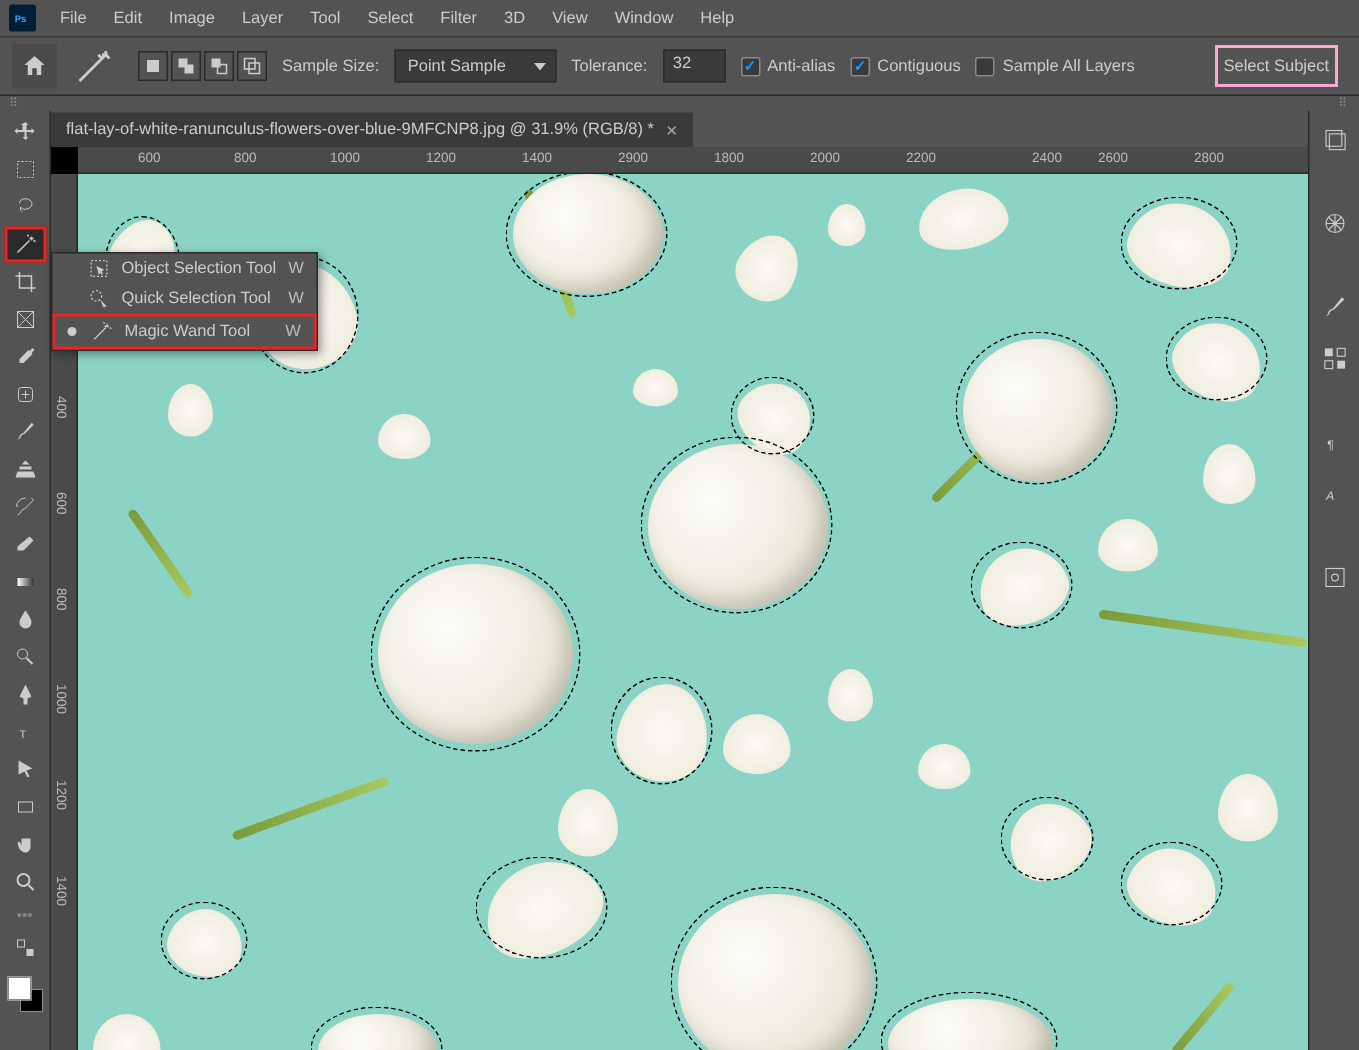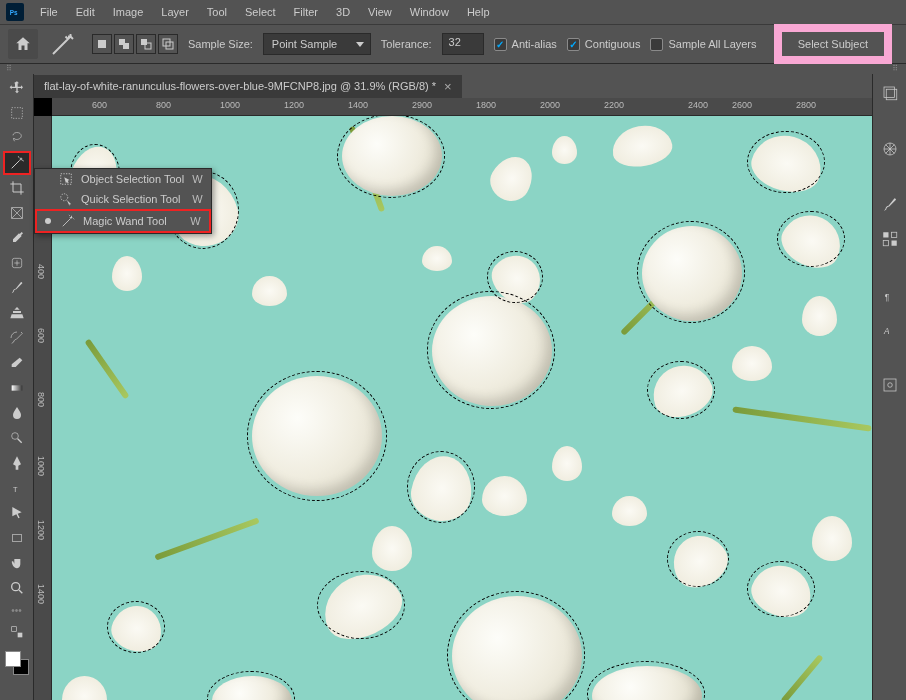--- a/index.html
+++ b/index.html
@@ -14,21 +14,21 @@
 .sel-modes{display:flex;gap:2px;margin-left:4px}
 .sel-mode{width:20px;height:20px;border:1px solid #2a2a2a;background:#535353;display:flex;align-items:center;justify-content:center}
 .opt-label{font-size:11px;color:#ccc}
 .opt-select{background:#3a3a3a;border:1px solid #2a2a2a;padding:3px 24px 3px 8px;color:#ccc;position:relative;min-width:108px;height:22px;display:flex;align-items:center}
 .opt-select::after{content:'';position:absolute;right:6px;top:8px;border-left:4px solid transparent;border-right:4px solid transparent;border-top:5px solid #ccc}
 .opt-input{background:#3a3a3a;border:1px solid #2a2a2a;padding:2px 6px;width:42px;height:22px;color:#ccc}
 .chk{display:flex;align-items:center;gap:5px}
 .chk-box{width:13px;height:13px;border:1px solid #8a8a8a;background:#3a3a3a;display:flex;align-items:center;justify-content:center;border-radius:2px}
 .chk-box.checked{background:#3a3a3a}
 .chk-box.checked::after{content:'✓';font-size:10px;color:#0af;font-weight:bold}
-.select-subject-btn{border:8px solid #f9a8d4;padding:6px 16px;background:#535353;margin-left:auto;margin-right:6px}
+.select-subject-btn{border:2px solid #f9a8d4;padding:6px 4px;background:#535353;margin-left:auto;margin-right:6px}
 .dots-row{height:10px;background:#535353;display:flex;justify-content:space-between;padding:0 6px}
 .dots-row span{color:#888;letter-spacing:2px;font-size:8px}
 .main-area{display:flex;height:626px}
 .toolbox{width:34px;background:#535353;border-right:1px solid #2a2a2a;display:flex;flex-direction:column;align-items:center;padding-top:2px}
 .tool{width:28px;height:24px;display:flex;align-items:center;justify-content:center;margin-bottom:1px;position:relative}
 .tool.active{background:#2a2a2a;border:2px solid #e22}
 .tool svg{width:16px;height:16px}
 .color-swatch{width:24px;height:24px;position:relative;margin-top:6px}
 .color-swatch .fg{position:absolute;width:16px;height:16px;background:#fff;border:1px solid #888;top:0;left:0;z-index:2}
 .color-swatch .bg{position:absolute;width:16px;height:16px;background:#000;border:1px solid #888;bottom:0;right:0}

